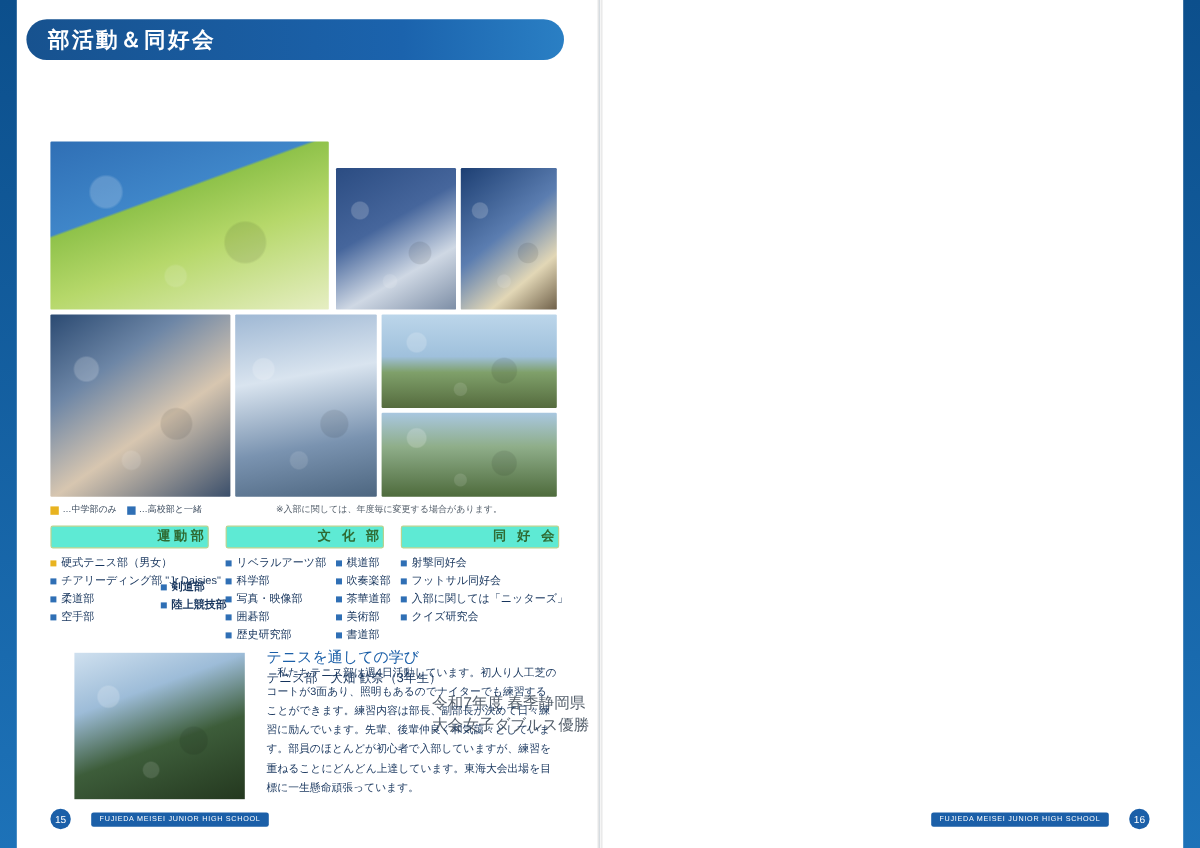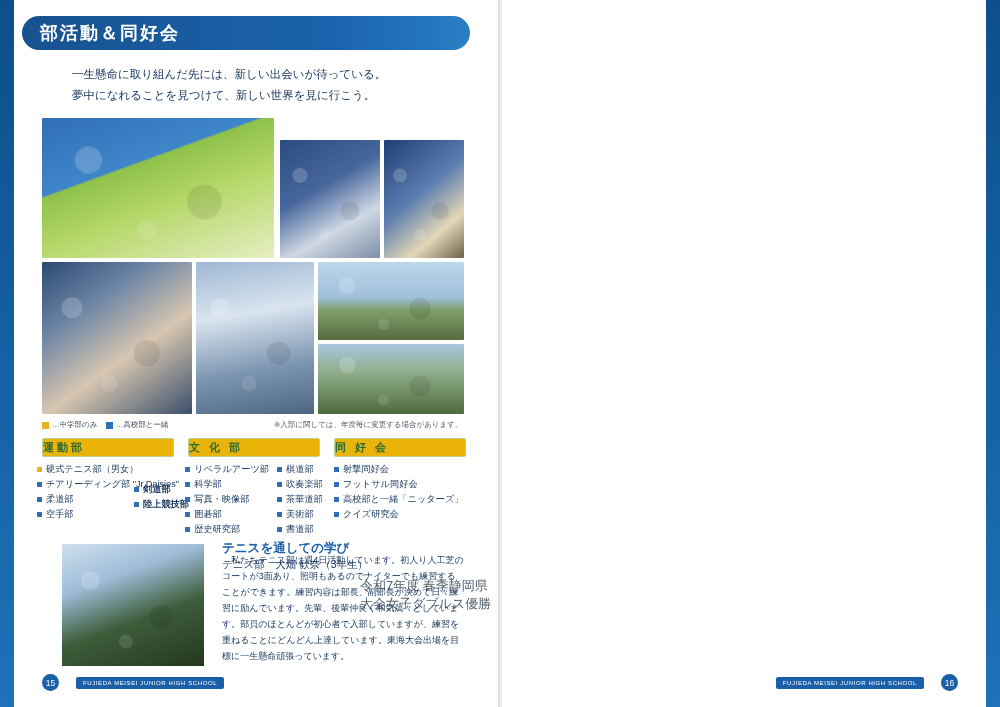--- a/index.html
+++ b/index.html
@@ -75,47 +75,47 @@
   .tex{position:absolute;inset:0;opacity:.35;
     background-image:
       radial-gradient(circle at 20% 30%, rgba(255,255,255,.55) 0 6%, transparent 7%),
       radial-gradient(circle at 70% 60%, rgba(0,0,0,.25) 0 9%, transparent 10%),
       radial-gradient(circle at 45% 80%, rgba(255,255,255,.35) 0 5%, transparent 6%);}
 
   .legend{position:absolute;left:42px;top:420px;font-size:7.5px;color:#3b4b5e;}
   .legend .sw{display:inline-block;width:7px;height:7px;margin-right:3px;vertical-align:middle;}
   .legend .sw-y{background:#e8b320;}
   .legend .sw-b{background:#2f6fb5;}
-  .note-right{position:absolute;left:230px;top:420px;font-size:7.5px;color:#55606c;margin-left:44px;}
+  .note-right{position:absolute;left:230px;top:420px;font-size:7.5px;color:#55606c;}
 
   
   .club-wrap{position:absolute;left:42px;top:438px;width:424px;height:82px;}
   .club-col{position:absolute;top:0;width:132px;}
   .club-col.c1{left:0;}
   .club-col.c2{left:146px;}
   .club-col.c3{left:292px;}
   .club-title{
-    height:17px;line-height:17px;text-align:left;
+    height:17px;line-height:17px;text-align:right;
     font-size:11px;font-weight:bold;color:#2f6b33;
-    background:#eab308;border:1px solid #b7d38f;border-radius:2px;
+    background:#5eead4;border:1px solid #b7d38f;border-radius:2px;
     letter-spacing:3px;
   }
   .club-list{margin:5px 0 0 0;padding:0;list-style:none;}
   .club-list li{font-size:9.2px;color:#17355d;line-height:1.62;white-space:nowrap;}
   .club-list li::before{content:"";display:inline-block;width:5px;height:5px;
     background:#2f6fb5;margin-right:4px;vertical-align:middle;}
   .club-list li.hl::before{background:#e8b320;}
 
-  .club-cols-2{display:flex;gap:8px;justify-content:center;}
+  .club-cols-2{display:flex;gap:8px;}
   .club-cols-2 ul{flex:1;}
 
   
   .story-photo{position:absolute;left:62px;top:544px;width:142px;height:122px;
     background:linear-gradient(160deg,#cfe0ef 0%,#9dbcd8 30%,#3d5d3a 60%,#24381f 100%);}
-  .story-title{position:absolute;left:222px;top:540px;font-size:12.5px;font-weight:bold;color:#1b5fa8;}
+  .story-title{position:absolute;left:222px;top:540px;font-size:12.5px;font-weight:normal;color:#1b5fa8;}
   .story-sub{position:absolute;left:222px;top:558px;font-size:10.5px;color:#15335c;}
   .story-award{position:absolute;left:360px;top:577px;font-size:13px;color:#55606c;}
   .story-body{position:absolute;left:222px;top:552px;width:242px;font-size:9px;color:#17355d;line-height:1.78;}
 
   
   .folio{
     position:absolute;bottom:16px;display:flex;align-items:center;gap:17px;
     font-size:7px;color:#ffffff;
   }
   .folio .num{
@@ -140,22 +140,20 @@
 
 <div class="spread">
 
   <div class="page page-left">
     <div class="edge edge-l"></div>
 
     <div class="sect-header hdr-left">
       <span>部活動＆同好会</span>
     </div>
 
-    <div class="lead lead-left" style="white-space:pre-line">一生懸命に取り組んだ先には、新しい出会いが待っている。
-夢中になれることを見つけて、新しい世界を見に行こう。</div>
 
     <div class="ph p1">
         <div class="tex"></div>
       </div>
     <div class="ph p2">
         <div class="tex"></div>
       </div>
     <div class="ph p3">
         <div class="tex"></div>
       </div>
@@ -215,21 +213,21 @@
             <li>書道部</li>
           </ul>
         </div>
       </div>
 
       <div class="club-col c3">
         <div class="club-title">同 好 会</div>
         <ul class="club-list">
           <li>射撃同好会</li>
           <li>フットサル同好会</li>
-          <li>高校部と一緒「ニッターズ」</li>
+          <li>入部に関しては「ニッターズ」</li>
           <li>クイズ研究会</li>
         </ul>
       </div>
     </div>
 
     <div class="story-photo">
         <div class="tex"></div>
       </div>
     <div class="story-title">テニスを通しての学び</div>
     <div class="story-sub">テニス部　大畑 歓奈（3年生）</div>

